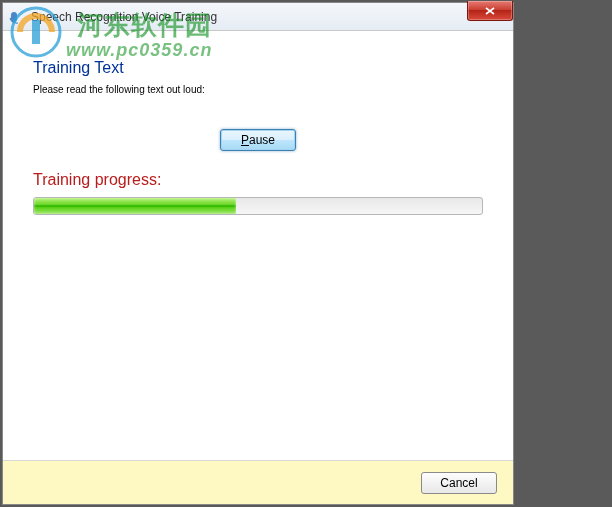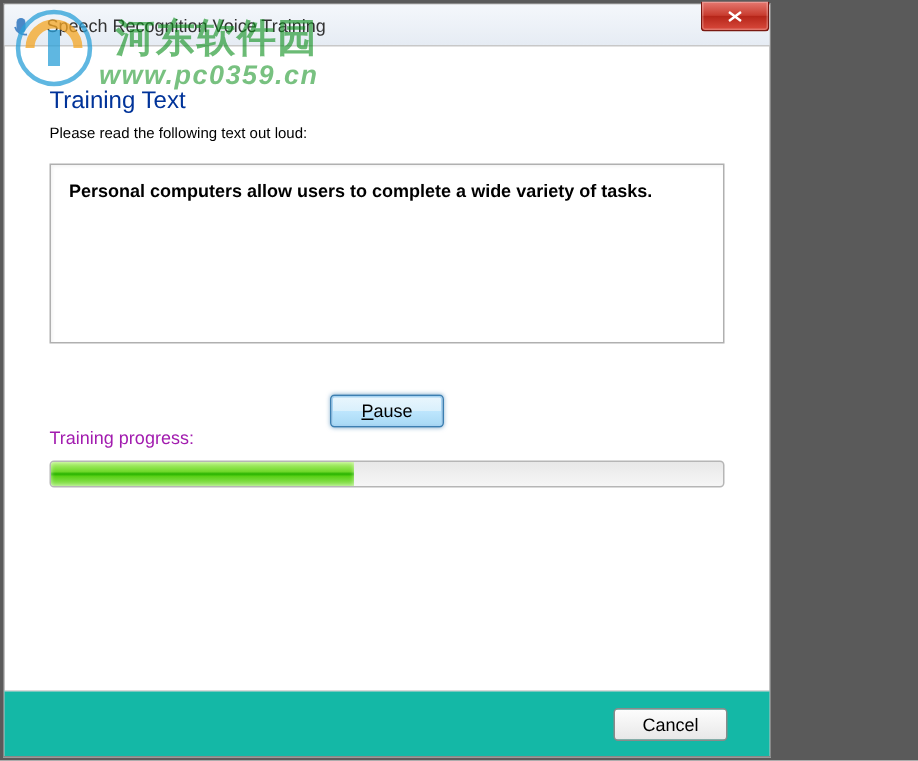--- a/index.html
+++ b/index.html
@@ -100,23 +100,24 @@
     padding: 0 12px;
     color: #000;
   }
   .win-btn.focus {
     border-color: #3c7fb1;
     box-shadow: 0 0 0 1px #a6d3f2 inset, 0 0 3px rgba(60,127,177,0.6);
     background: linear-gradient(#eaf6fd, #d9f0fc 49%, #bee6fd 50%, #a7d9f5);
   }
   .win-btn u { text-decoration: underline; }
   .progress-label {
-    font-size: 12px;
+    font-size: 16px;
+    margin-top: 20px;
     margin-bottom: 8px;
-    color: #a21caf;
+    color: #b91c1c;
   }
   .progress-bar {
     width: 100%;
     height: 18px;
     border: 1px solid #b6b6b6;
     border-radius: 3px;
     background: linear-gradient(#e8e8e8, #f6f6f6);
     overflow: hidden;
     position: relative;
   }
@@ -125,26 +126,26 @@
     background: linear-gradient(to bottom,
       #b6f27a 0%, #6fd82a 40%, #28b200 50%, #5ad117 60%, #9fe86a 100%);
     box-shadow: inset 0 0 3px rgba(255,255,255,0.6);
     position: relative;
   }
   .footer {
     position: absolute;
     left: 0; right: 0;
     bottom: 0;
     height: 44px;
-    background: #14b8a6;
+    background: #fef9c3;
     border-top: 1px solid #d8d8d8;
     display: flex;
     align-items: center;
     justify-content: flex-end;
-    padding-right: 28px;
+    padding-right: 16px;
   }
   
   .watermark-logo {
     position: absolute;
     left: 10px; top: 6px;
     width: 52px; height: 52px;
     opacity: 0.75;
     pointer-events: none;
   }
   .watermark-text {
@@ -188,23 +189,20 @@
       <svg width="10" height="8" viewBox="0 0 10 8">
         <path d="M1 1l8 6M9 1L1 7" stroke="#fff" stroke-width="1.6"></path>
       </svg>
     </div>
   </div>
 
   <div class="content">
     <div class="heading">Training Text</div>
     <div class="instruction">Please read the following text out loud:</div>
 
-    <div class="text-box">
-      <span class="training-text">Personal computers allow users to complete a wide variety of tasks.</span>
-    </div>
 
     <div class="pause-row">
       <button class="win-btn focus"><u>P</u>ause</button>
     </div>
 
     <div class="progress-label">Training progress:</div>
     <div class="progress-bar">
       <div class="progress-fill" style="width:45%"></div>
     </div>
   </div>

